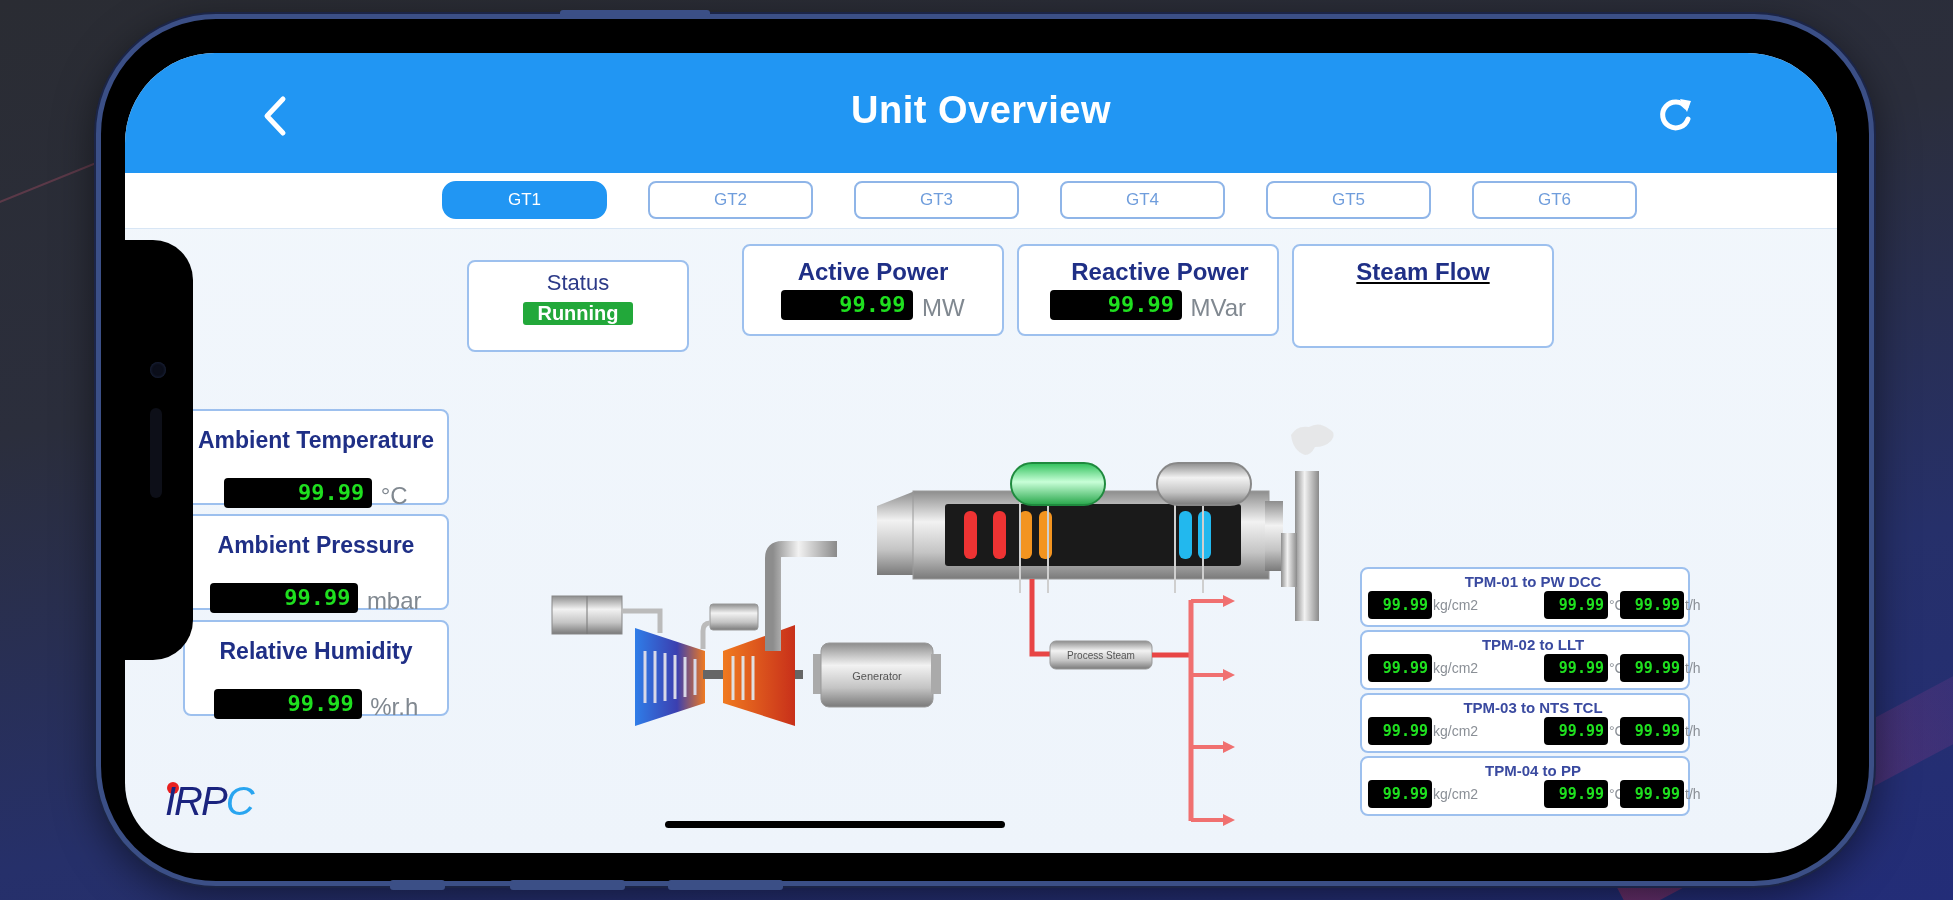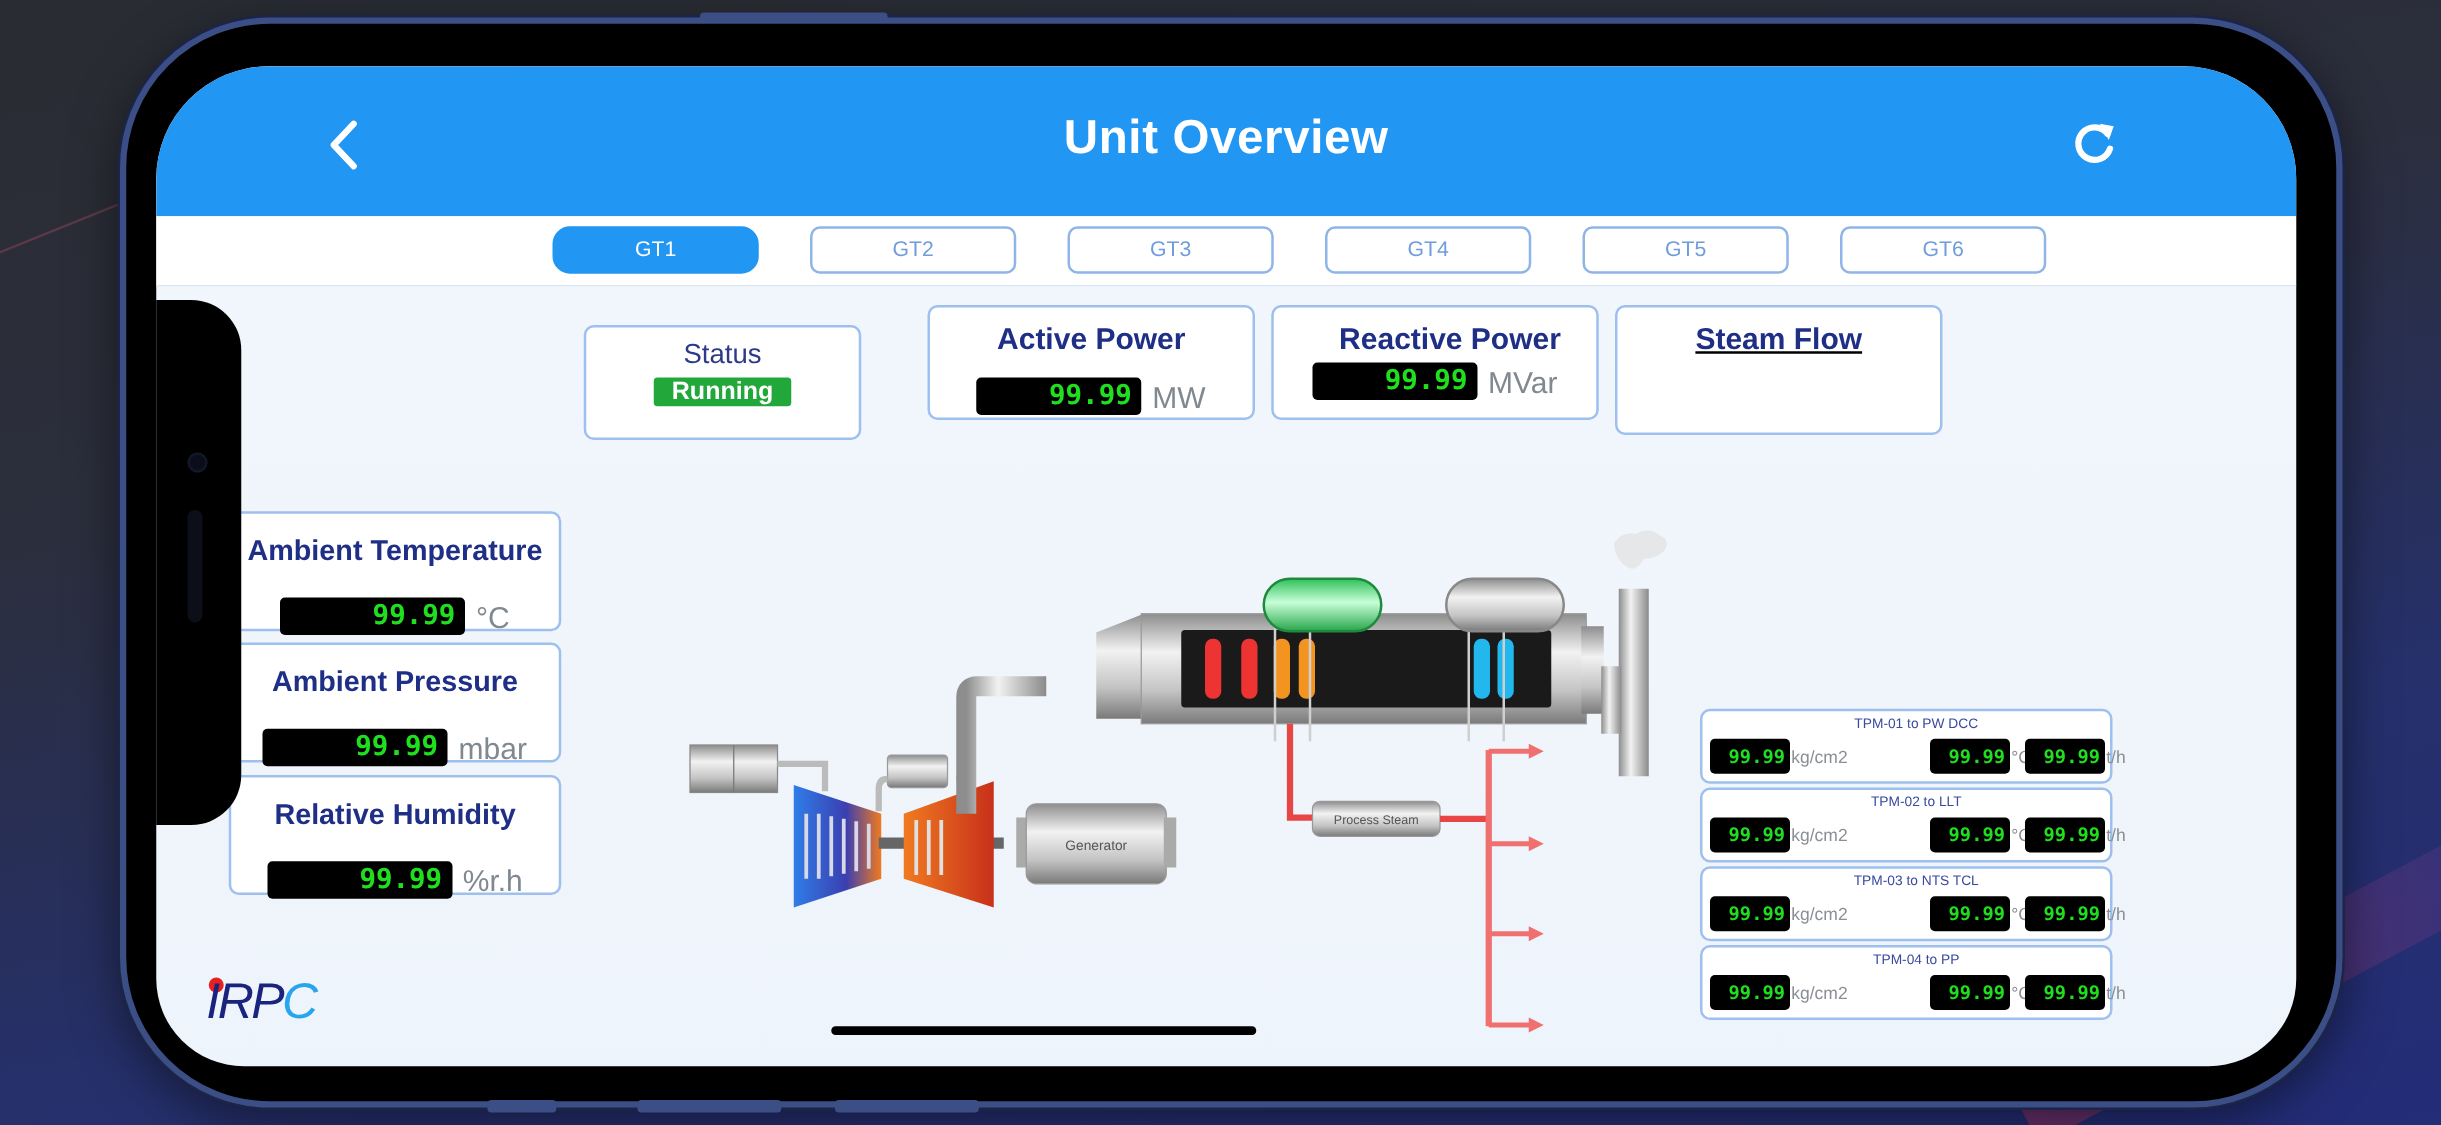--- a/index.html
+++ b/index.html
@@ -79,21 +79,21 @@
   .env-card { left: 58px; width: 266px; height: 96px; }
   .env-card .card-label { font-size: 23px; margin-top: 16px; }
   .env-card .row { margin-top: 24px; }
   .env-card .lcd { width: 148px; height: 30px; line-height: 30px; font-size: 22px; }
 
   
   .tpm {
     position: absolute; left: 1235px; width: 330px; height: 60px;
     background: #fff; border: 2px solid #9dc0ee; border-radius: 8px;
   }
-  .tpm-title { position: absolute; left: 16px; right: 0; top: 4px; text-align: center; font-size: 11px; color: #3a4aa0; font-weight: 400; }
+  .tpm-title { position: absolute; left: 16px; right: 0; top: 4px; text-align: center; font-size: 15px; color: #3a4aa0; font-weight: 700; }
   .tpm-cell { position: absolute; top: 22px; display: flex; align-items: center; }
   .tpm-cell .lcd { width: 64px; height: 28px; line-height: 28px; font-size: 15px; padding-right: 4px; }
   .tpm-cell .u { font-size: 14px; color: #8a8f96; margin-left: 1px; }
 
   .logo { position: absolute; left: 40px; top: 726px; font-size: 40px; font-weight: 400; font-style: italic; letter-spacing: -2px; }
   .logo .irp { color: #1a237e; }
   .logo .c { color: #29a5f0; }
   .logo-dot { position: absolute; left: 42px; top: 729px; width: 12px; height: 12px; border-radius: 50%; background: #e82020; }
 
   .home-indicator { position: absolute; left: 540px; top: 768px; width: 340px; height: 7px; background: #000; border-radius: 4px; }
@@ -144,21 +144,21 @@
     </div>
   </div>
 
   <div class="card" style="left:342px;top:207px;width:222px;height:92px;">
     <div class="card-label" style="font-size:22px;font-weight:400;margin-top:8px;color:#2c3a88;">Status</div>
     <div class="status-badge">Running</div>
   </div>
 
   <div class="card" style="left:617px;top:191px;width:262px;height:92px;">
     <div class="card-label" style="margin-top:12px;">Active Power</div>
-    <div style="margin-top:16px;">
+    <div style="margin-top:4px;">
       <span class="lcd" style="width:132px;height:30px;line-height:30px;font-size:22px;">99.99</span>
       <span class="unit">MW</span>
     </div>
   </div>
 
   <div class="card" style="left:892px;top:191px;width:262px;height:92px;">
     <div class="card-label" style="margin-top:12px;margin-left:24px;">Reactive Power</div>
     <div style="margin-top:4px;">
       <span class="lcd" style="width:132px;height:30px;line-height:30px;font-size:22px;">99.99</span>
       <span class="unit">MVar</span>

